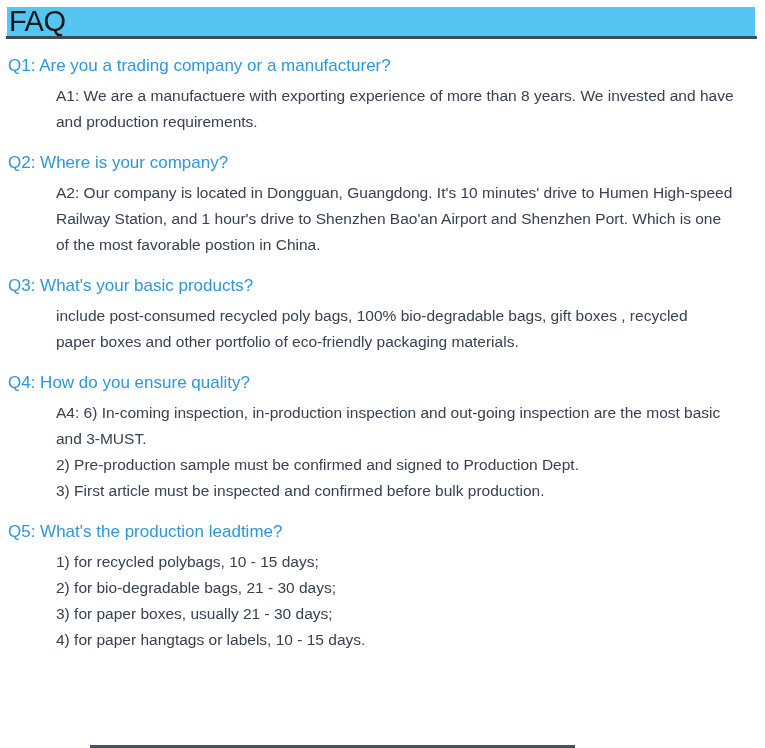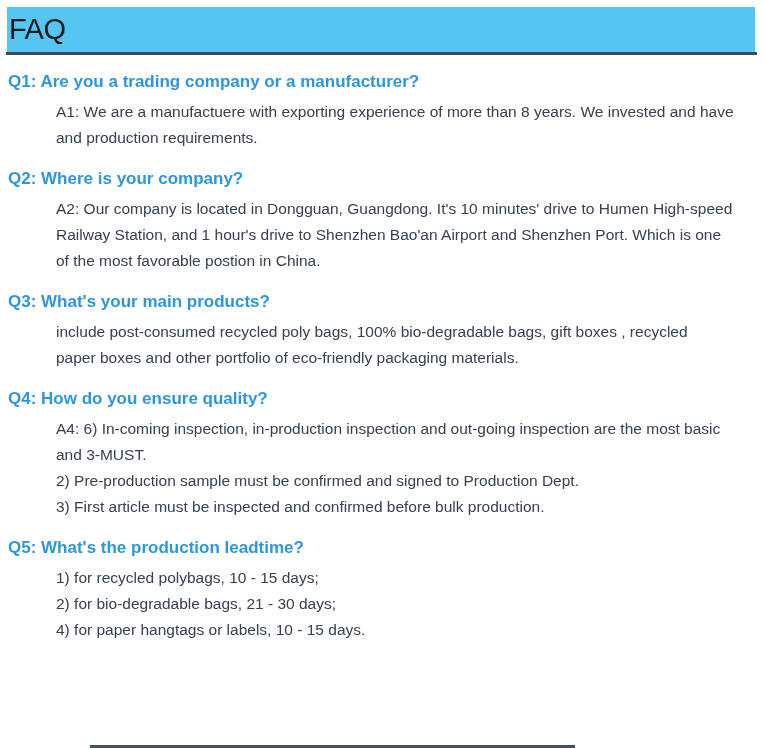--- a/index.html
+++ b/index.html
@@ -20,21 +20,21 @@
   }
   .page{
     position:relative;
     width:765px;
     height:748px;
     background:var(--page-bg);
     overflow:hidden;
   }
   .faq-bar{
     margin:7px 10px 0 7px;
-    height:45px;
+    height:29px;
     background:var(--header-bar);
     display:flex;
     align-items:center;
   }
   .faq-title{
     font-size:29px;
     line-height:1;
     color:var(--title);
     padding-left:2px;
     letter-spacing:-0.5px;
@@ -48,21 +48,21 @@
   .faq-list{
     padding:17px 8px 0 8px;
   }
   .faq-item{
     margin:0 0 18px 0;
   }
   .faq-question{
     margin:0 0 7px 0;
     font-size:17px;
     line-height:20px;
-    font-weight:700;
+    font-weight:400;
     color:var(--question);
   }
   .faq-answer{
     margin:0;
   }
   .answer-line{
     font-size:15.5px;
     line-height:26px;
     color:var(--answer);
     white-space:nowrap;
@@ -100,21 +100,21 @@
   <section class="faq-item">
     <h2 class="faq-question">Q2: Where is your company?</h2>
     <div class="faq-answer">
           <div class="answer-line">A2: Our company is located in Dongguan, Guangdong. It's 10 minutes' drive to Humen High-speed</div>
           <div class="answer-line">Railway Station, and 1 hour's drive to Shenzhen Bao'an Airport and Shenzhen Port. Which is one</div>
           <div class="answer-line">of the most favorable postion in China.</div>
         </div>
   </section>
 
   <section class="faq-item">
-    <h2 class="faq-question">Q3: What's your main products?</h2>
+    <h2 class="faq-question">Q3: What's your basic products?</h2>
     <div class="faq-answer">
           <div class="answer-line">include post-consumed recycled poly bags, 100% bio-degradable bags, gift boxes , recycled</div>
           <div class="answer-line">paper boxes and other portfolio of eco-friendly packaging materials.</div>
         </div>
   </section>
 
   <section class="faq-item">
     <h2 class="faq-question">Q4: How do you ensure quality?</h2>
     <div class="faq-answer">
           <div class="answer-line">A4: 6) In-coming inspection, in-production inspection and out-going inspection are the most basic</div>
@@ -122,20 +122,21 @@
           <div class="answer-line">2) Pre-production sample must be confirmed and signed to Production Dept.</div>
           <div class="answer-line">3) First article must be inspected and confirmed before bulk production.</div>
         </div>
   </section>
 
   <section class="faq-item">
     <h2 class="faq-question">Q5: What's the production leadtime?</h2>
     <div class="faq-answer">
           <div class="answer-line">1) for recycled polybags, 10 - 15 days;</div>
           <div class="answer-line">2) for bio-degradable bags, 21 - 30 days;</div>
+          <div class="answer-line">3) for paper boxes, usually 21 - 30 days;</div>
           <div class="answer-line">4) for paper hangtags or labels, 10 - 15 days.</div>
         </div>
   </section>
 </main>
 
   <div class="clipped-bottom-edge"></div>
 
 </div>
 
 </body></html>

